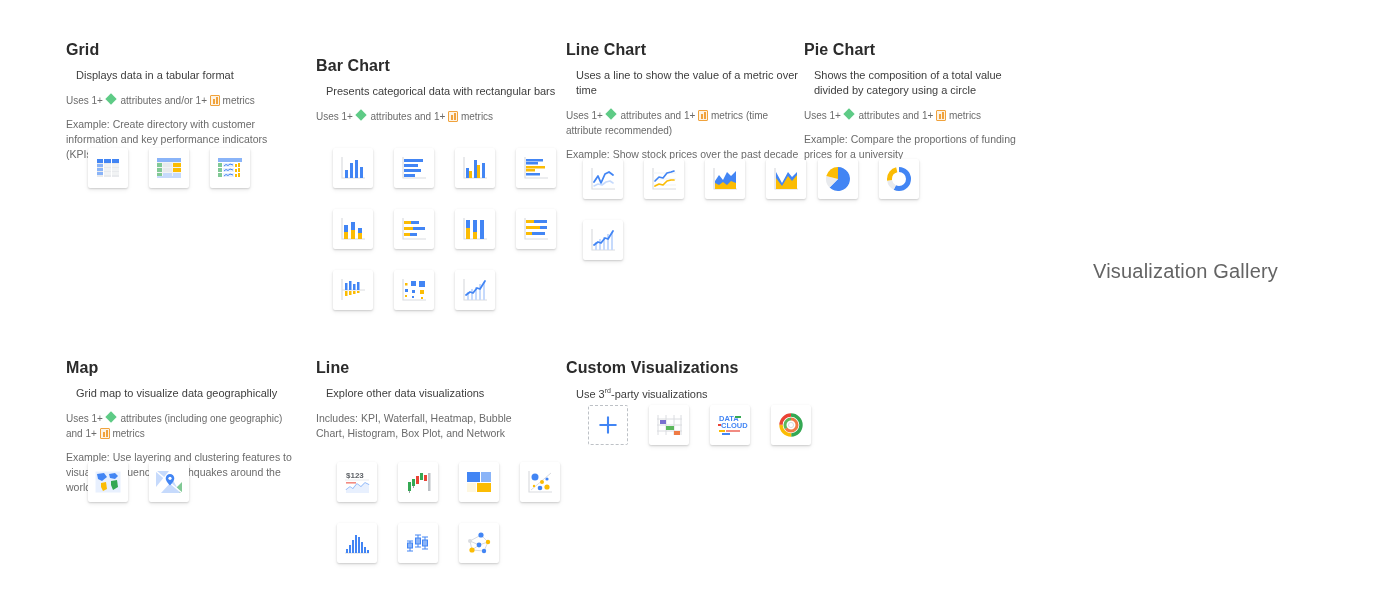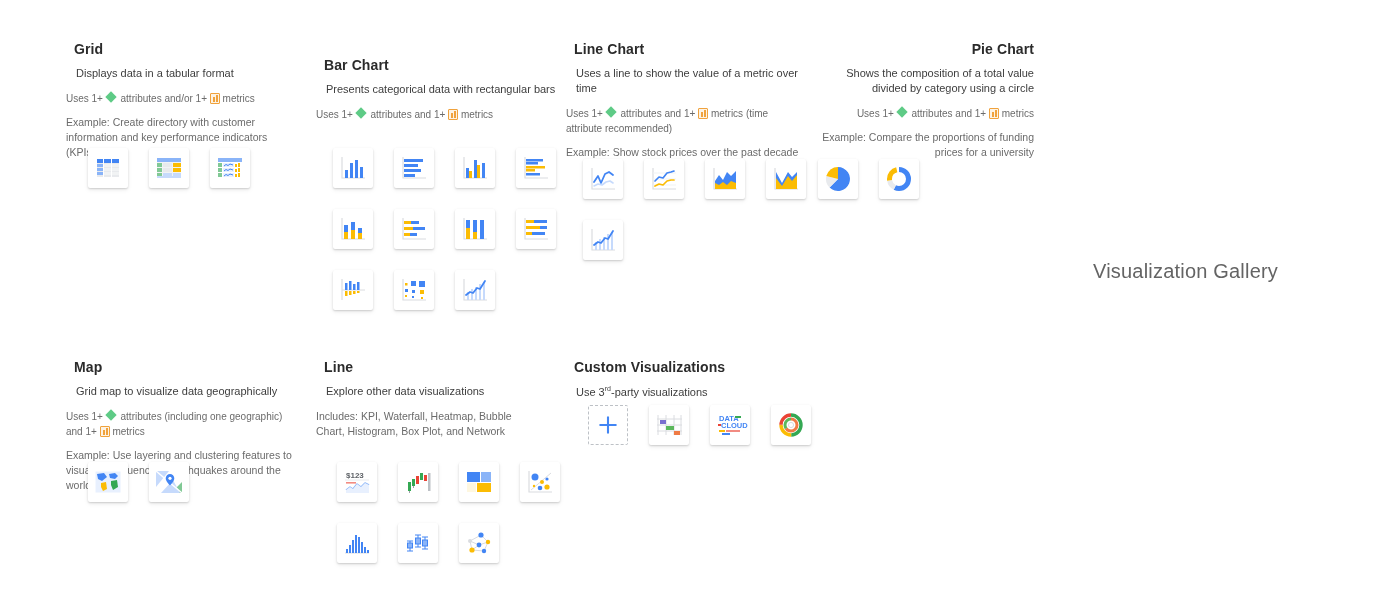--- a/index.html
+++ b/index.html
@@ -9,22 +9,22 @@
     background: #ffffff;
     font-family: "Liberation Sans", sans-serif;
     color: #3b3b3b;
     position: relative;
     overflow: hidden;
   }
   .canvas { position: relative; width: 1400px; height: 594px; }
 
   .section { position: absolute; width: 232px; }
   .sec-title {
-    font-size: 14px; font-weight: bold; color: #2b2b2b;
-    margin: 0 0 9px 8px; letter-spacing: .1px;
+    font-size: 16px; font-weight: bold; color: #2b2b2b;
+    margin: 0 0 9px 0; letter-spacing: .1px;
   }
   .sec-sub {
     font-size: 11px; color: #3d3d3d; margin: 0 0 10px 10px; line-height: 1.35;
   }
   .sec-req {
     font-size: 10px; color: #6b6b6b; margin: 0 0 9px 0; line-height: 1.5;
   }
   .sec-ex {
     font-size: 10.5px; color: #6b6b6b; margin: 0; line-height: 1.45;
   }
@@ -318,21 +318,21 @@
         <rect x="12" y="22" width="2" height="8" fill="#c6dafc"></rect>
         <rect x="16" y="19" width="2" height="11" fill="#c6dafc"></rect>
         <rect x="20" y="17" width="2" height="13" fill="#c6dafc"></rect>
         <rect x="24" y="14" width="2" height="16" fill="#c6dafc"></rect>
         <rect x="28" y="12" width="2" height="18" fill="#c6dafc"></rect>
         <polyline points="11,25 15,22 18,23 22,18 25,19 30,11" fill="none" stroke="#4285f4" stroke-width="1.8" stroke-linejoin="round" stroke-linecap="round"></polyline>
       </svg>
     </div>
   </div>
 
-  <div class="section" style="left:804px; top:41px; width:230px;text-align:right;">
+  <div class="section" style="left:804px; top:41px; width:230px;">
     <div class="sec-title">Pie Chart</div>
     <div class="sec-sub">Shows the composition of a total value divided by category using a circle</div>
     <div class="sec-req">
       <span>Uses 1+</span>
       <span class="ico-attr-wrap"><i></i></span>
       <span>attributes and 1+</span>
       <span class="ico-metric">
         <b style="left:2px;height:5px;"></b><b style="left:5px;height:7px;"></b>
       </span>
       <span>metrics</span>

